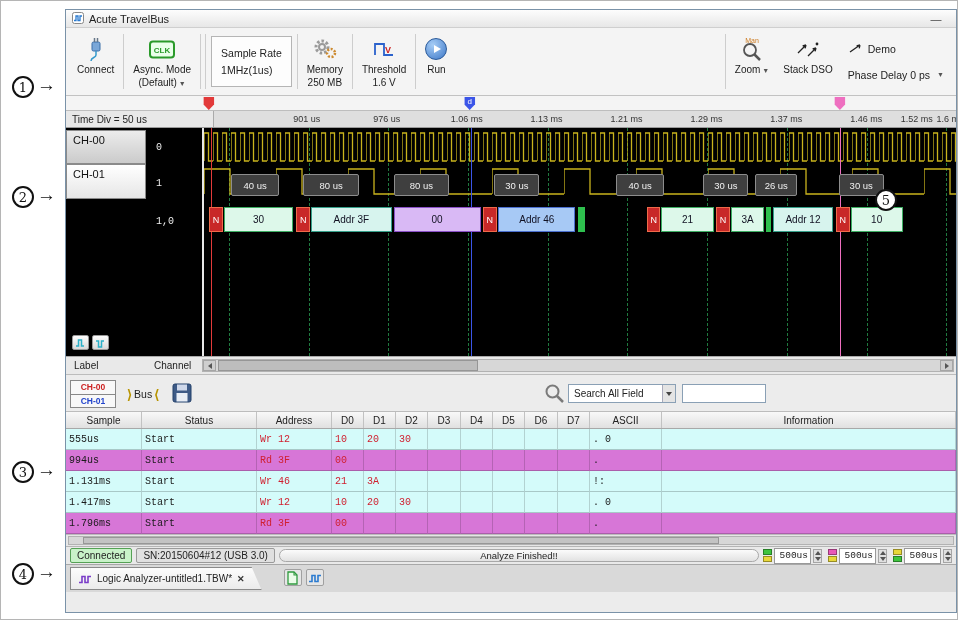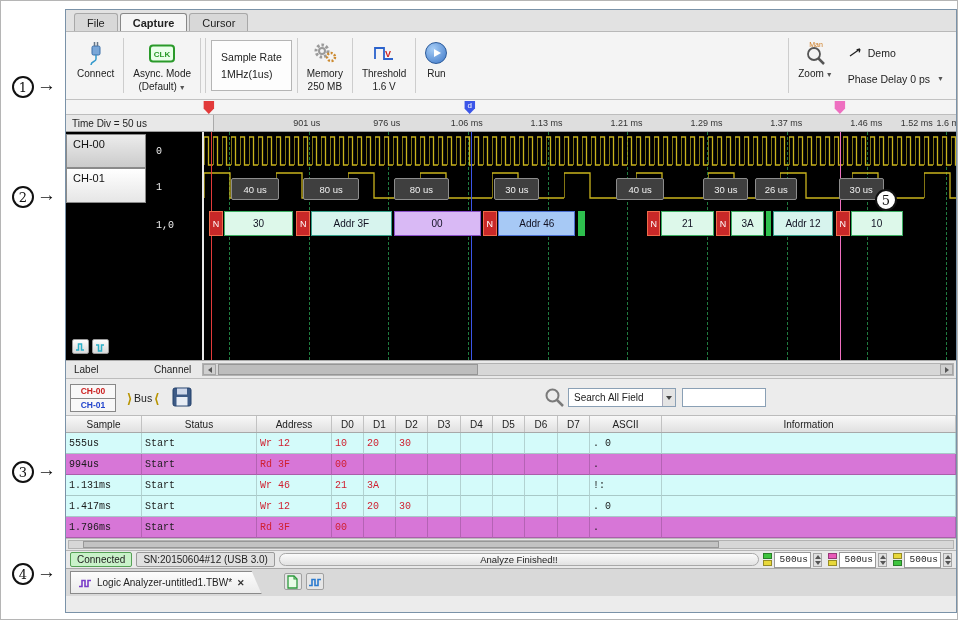--- a/index.html
+++ b/index.html
@@ -146,26 +146,31 @@
   <div class="callout co2">2</div>
   <div class="callout-arrow ar2">→</div>
   <div class="callout co3">3</div>
   <div class="callout-arrow ar3">→</div>
   <div class="callout co4">4</div>
   <div class="callout-arrow ar4">→</div>
   <div class="callout co5">5</div>
 
   <div class="window">
 
-
-    <div class="menubar">
-      <span class="mtab">File</span>
-      <span class="mtab active">Capture</span>
-      <span class="mtab">Cursor</span>
-    </div>
+    <div class="titlebar">
+      <span>
+        <svg width="12" height="12">
+            <rect x="0.5" y="0.5" width="11" height="11" rx="2" fill="#fff" stroke="#888"></rect>
+            <path d="M2,8.5 h2 v-4.5 h2 v4.5 h2 v-4.5 h2" stroke="#2b7bd0" fill="none" stroke-width="1.3"></path>
+          </svg>
+      </span>
+      <span>Acute TravelBus</span>
+      <span class="min-btn">—</span>
+    </div>
+
 
     <div class="toolbar">
       <div class="tb-item">
         <span class="tb-icon">
           <svg width="22" height="28">
               <rect x="7" y="7" width="8" height="9" rx="1.5" fill="#7aa7d8" stroke="#3a6ea8"></rect>
               <line x1="9.5" y1="7" x2="9.5" y2="3" stroke="#667788" stroke-width="1.5"></line>
               <line x1="12.5" y1="7" x2="12.5" y2="3" stroke="#667788" stroke-width="1.5"></line>
               <path d="M11,16 v4 c0,3 -5,2 -5,6" stroke="#3399cc" fill="none" stroke-width="1.5"></path>
             </svg>
@@ -226,20 +231,30 @@
         <div class="tb-sep"></div>
         <div class="tb-item">
           <span class="tb-icon">
             <svg width="26" height="26">
                 <text x="13" y="7" text-anchor="middle" font-size="7" fill="#cc7a20">Man</text>
                 <circle cx="11" cy="14" r="6" fill="none" stroke="#555" stroke-width="1.8"></circle>
                 <line x1="15.5" y1="18.5" x2="21" y2="24" stroke="#555" stroke-width="2.5"></line>
               </svg>
           </span>
           <span><span>Zoom</span><span class="dd">▼</span></span>
+        </div>
+        <div class="tb-item">
+          <span class="tb-icon">
+            <svg width="26" height="22">
+                <path d="M3,15 L11,7 M11,7 l-3.4,0.9 M11,7 l-0.9,3.4" stroke="#222" fill="none" stroke-width="1.3"></path>
+                <path d="M13,18 L21,10 M21,10 l-3.4,0.9 M21,10 l-0.9,3.4" stroke="#222" fill="none" stroke-width="1.3"></path>
+                <circle cx="22" cy="6" r="1.4" fill="#222"></circle>
+              </svg>
+          </span>
+          <span>Stack DSO</span>
         </div>
         <div class="demo-col">
           <span class="demo-row">
             <span>
               <svg width="15" height="12">
                   <path d="M2,10 L12,3 M12,3 l-3.4,0.8 M12,3 l-0.8,3.4" stroke="#222" fill="none" stroke-width="1.3"></path>
                 </svg>
             </span>
             <span>Demo</span>
           </span>

